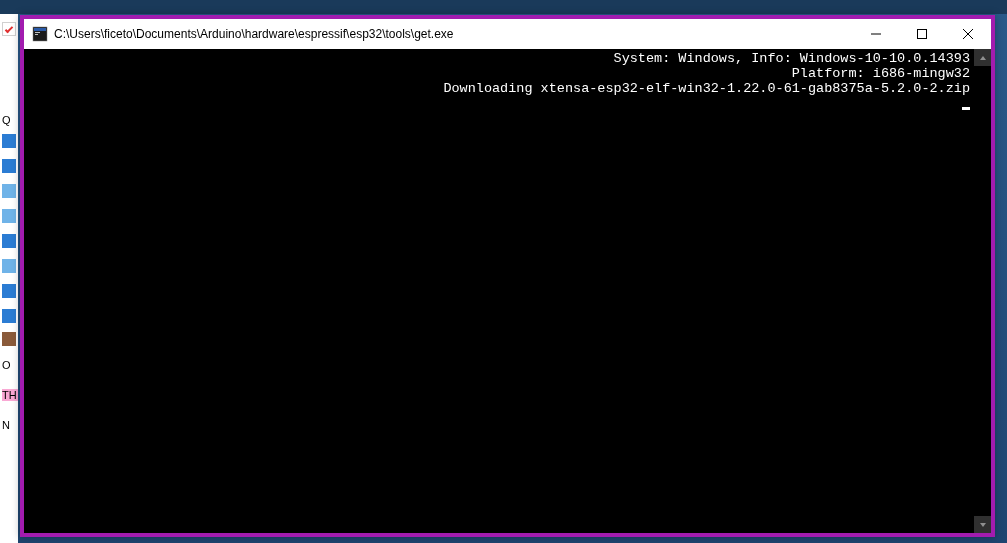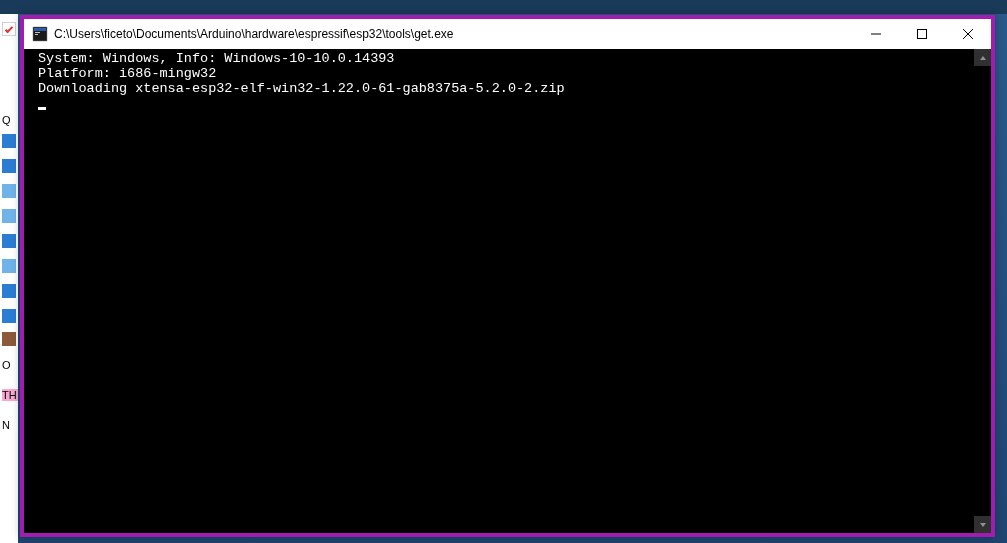--- a/index.html
+++ b/index.html
@@ -103,27 +103,28 @@
       height: 10px;
     }
     .console {
       flex: 1;
       background: #000000;
       position: relative;
       display: flex;
     }
     .console-content {
       flex: 1;
-      padding: 2px 14px;
+      padding: 2px 4px;
       font-family: "Consolas", "Courier New", monospace;
       font-size: 13.5px;
       line-height: 15px;
       color: #ffffff;
       white-space: pre;
       overflow: hidden;
+      text-align: right;
     }
     .cursor {
       display: inline-block;
       width: 8px;
       height: 3px;
       background: #ffffff;
       vertical-align: bottom;
       margin-bottom: 1px;
     }
     .scrollbar {

